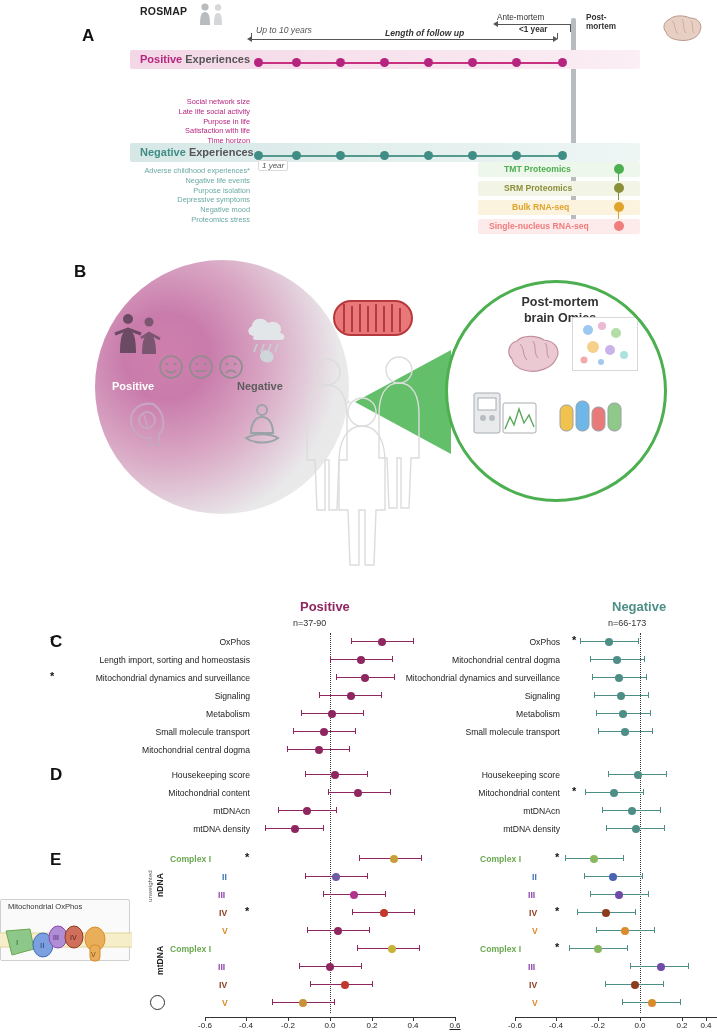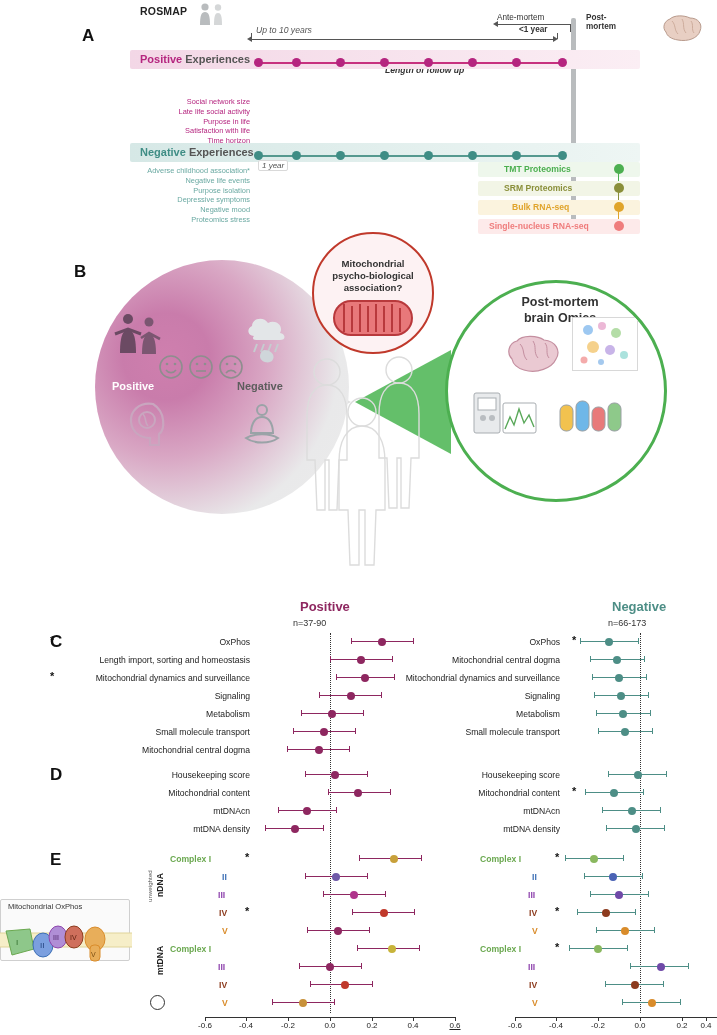--- a/index.html
+++ b/index.html
@@ -38,21 +38,21 @@
   .items-pos { font-size:7.4px; color:#b5257f; text-align:right; line-height:1.32;margin-top:24px; }
   .items-neg { font-size:7.4px; color:#6aa9a2; text-align:right; line-height:1.32; }
 
   .timeline-line-pos { position:absolute; height:1.6px; background:#c7317f; }
   .timeline-line-neg { position:absolute; height:1.6px; background:#55998f; }
   .dot { position:absolute; width:9px; height:9px; border-radius:50%; }
   .dot-pos { background:#b5257f; }
   .dot-neg { background:#3f8d85; }
 
   .axis-note { font-size:8.6px; color:#555; font-style:italic; }
-  .axis-note-b { font-size:8.6px; color:#333; font-style:italic; font-weight:700;margin-top:37px; }
+  .axis-note-b { font-size:8.6px; color:#333; font-style:italic; font-weight:700; }
   .small-lbl { font-size:8.2px; color:#333; }
   .small-lbl-b { font-size:8.2px; color:#333; font-weight:700; }
 
   .arrowline { position:absolute; height:1px; background:#555; }
   .arrowhead-l {
     position:absolute; width:0; height:0;
     border-top:3.2px solid transparent; border-bottom:3.2px solid transparent;
     border-right:5px solid #555;
   }
   .arrowhead-r {
@@ -221,21 +221,21 @@
     <div class="dot dot-neg" style="left:336px; top:151px;"></div>
     <div class="dot dot-neg" style="left:380px; top:151px;"></div>
     <div class="dot dot-neg" style="left:424px; top:151px;"></div>
     <div class="dot dot-neg" style="left:468px; top:151px;"></div>
     <div class="dot dot-neg" style="left:512px; top:151px;"></div>
     <div class="dot dot-neg" style="left:558px; top:151px;"></div>
 
     <div class="oneyear-badge" style="left:258px; top:160px;">1 year</div>
 
     <div class="abs items-neg" style="left:30px; top:166px; width:220px;">
-      <div>Adverse childhood association*</div>
+      <div>Adverse childhood experiences*</div>
       <div>Negative life events</div>
       <div>Purpose isolation</div>
       <div>Depressive symptoms</div>
       <div>Negative mood</div>
       <div>Proteomics stress</div>
     </div>
 
     <div class="omics-row" style="left:478px; top:162px; width:162px; background:#eef7ec;"></div>
     <div class="omics-label" style="left:504px; top:162px; color:#4caf50;">TMT Proteomics</div>
     <div class="omics-dot" style="left:614px; top:164px; background:#4caf50;"></div>
@@ -311,25 +311,20 @@
         <circle cx="17" cy="10" r="1.3" fill="#8e8e8e"></circle>
       <line x1="8" y1="17" x2="18" y2="17" stroke="#8e8e8e" stroke-width="1.6"></line>
     </svg>
     <svg class="abs" style="left:218px; top:122px;" width="26" height="26" viewBox="0 0 26 26">
       <circle cx="13" cy="13" r="11" fill="none" stroke="#8e8e8e" stroke-width="1.6"></circle>
       <circle cx="9" cy="10" r="1.3" fill="#8e8e8e"></circle>
         <circle cx="17" cy="10" r="1.3" fill="#8e8e8e"></circle>
       <path d="M8 19 C10.5 15.5 15.5 15.5 18 19" fill="none" stroke="#8e8e8e" stroke-width="1.6"></path>
     </svg>
 
-    <div class="mito-circle" style="left:312px; top:0px;">
-      <div class="mito-q" style="margin-top:-34px; white-space:pre-line;">Mitochondrial
-psycho-biological
-association?</div>
-    </div>
     <svg class="abs" style="left:332px; top:62px;" width="82" height="48" viewBox="0 0 82 48">
       <rect x="2" y="7" width="78" height="34" rx="17" fill="#e8787a" stroke="#b8393c" stroke-width="2"></rect>
       <g stroke="#b8393c" stroke-width="2" fill="none">
         <path d="M12 10 L12 38 M20 38 L20 12 M28 10 L28 38 M36 38 L36 12 M44 10 L44 38 M52 38 L52 12 M60 10 L60 38 M68 38 L68 14"></path>
       </g>
     </svg>
 
     <div class="big-circle-right" style="left:445px; top:48px;">
       <div class="abs" style="left:22px; top:12px; width:180px; text-align:center; font-size:12.5px; font-weight:700; color:#333; line-height:1.25; white-space:pre-line;">Post-mortem
 brain Omics</div>

